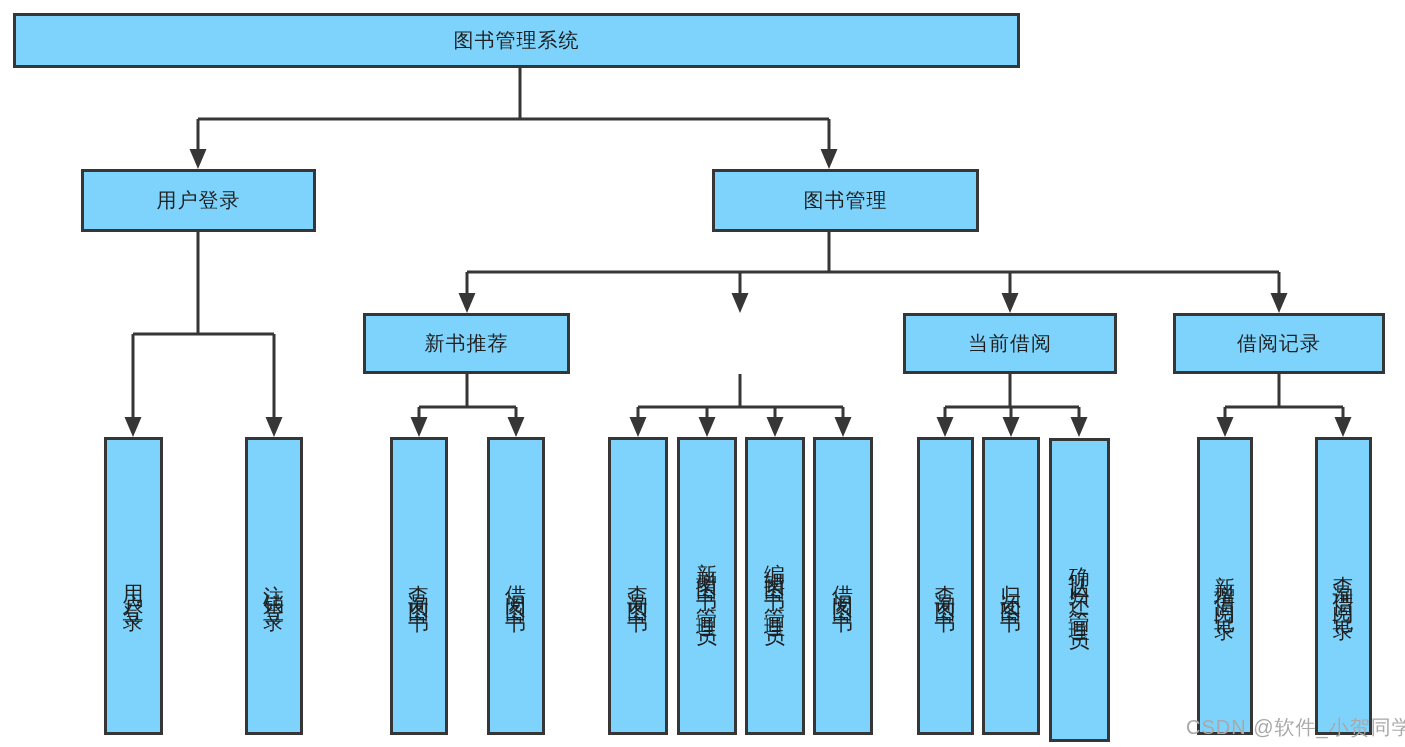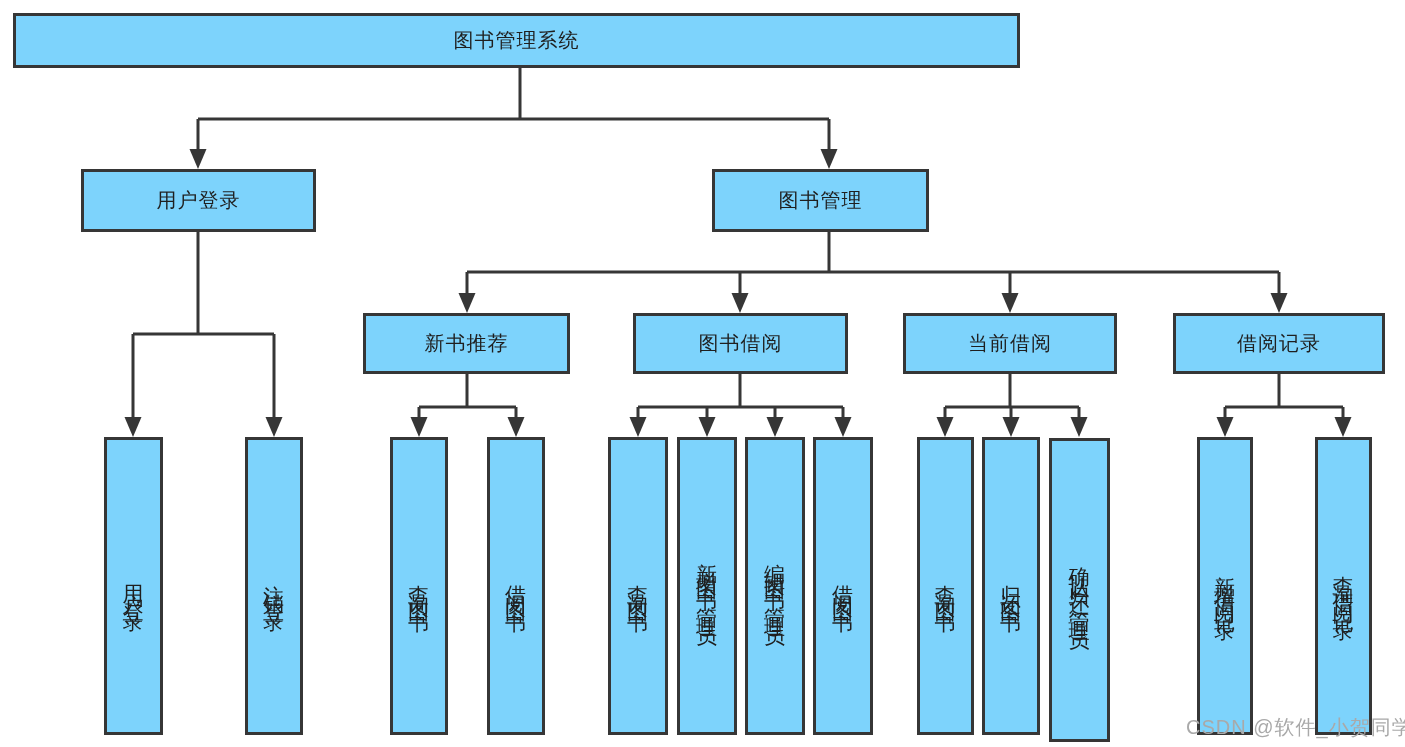--- a/index.html
+++ b/index.html
@@ -105,29 +105,26 @@
     </g>
   </svg>
 
   <div class="node" style="left:13px; top:13px; width:1007px; height:55px;">
     <span>图书管理系统</span>
   </div>
 
   <div class="node" style="left:81px; top:169px; width:235px; height:63px;">
     <span>用户登录</span>
   </div>
-  <div class="node" style="left:712px; top:169px; width:217px; height:63px;">
+  <div class="node" style="left:712px; top:169px; width:267px; height:63px;">
     <span>图书管理</span>
   </div>
 
   <div class="node" style="left:363px; top:313px; width:207px; height:61px;">
     <span>新书推荐</span>
-  </div>
-  <div class="node" style="left:633px; top:313px; width:215px; height:61px;">
-    <span>图书借阅</span>
   </div>
   <div class="node" style="left:1173px; top:313px; width:212px; height:61px;">
     <span>借阅记录</span>
   </div>
   <div class="node" style="left:903px; top:313px; width:214px; height:61px;">
     <span>当前借阅</span>
   </div>
 
   <div class="leaf" style="left:104px; top:437px; width:59px; height:298px;">
     <span>用户登录</span>

